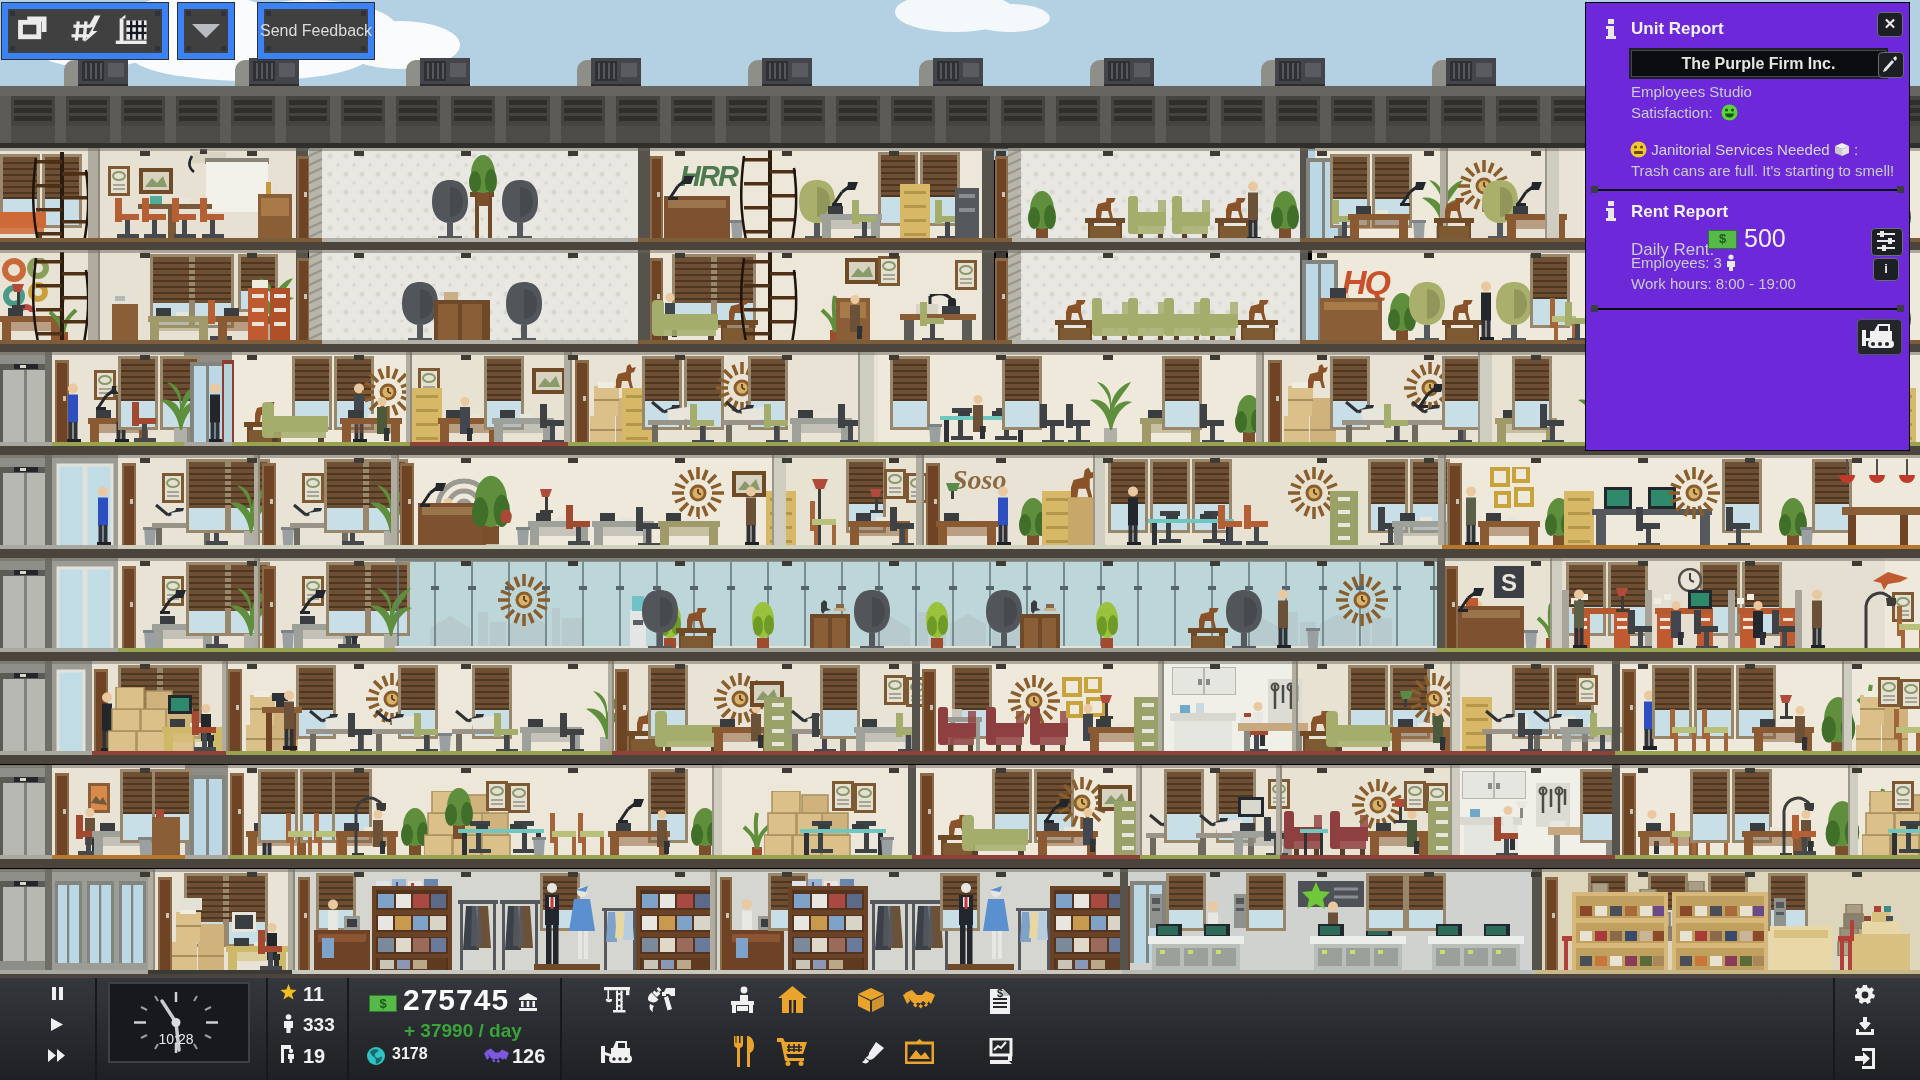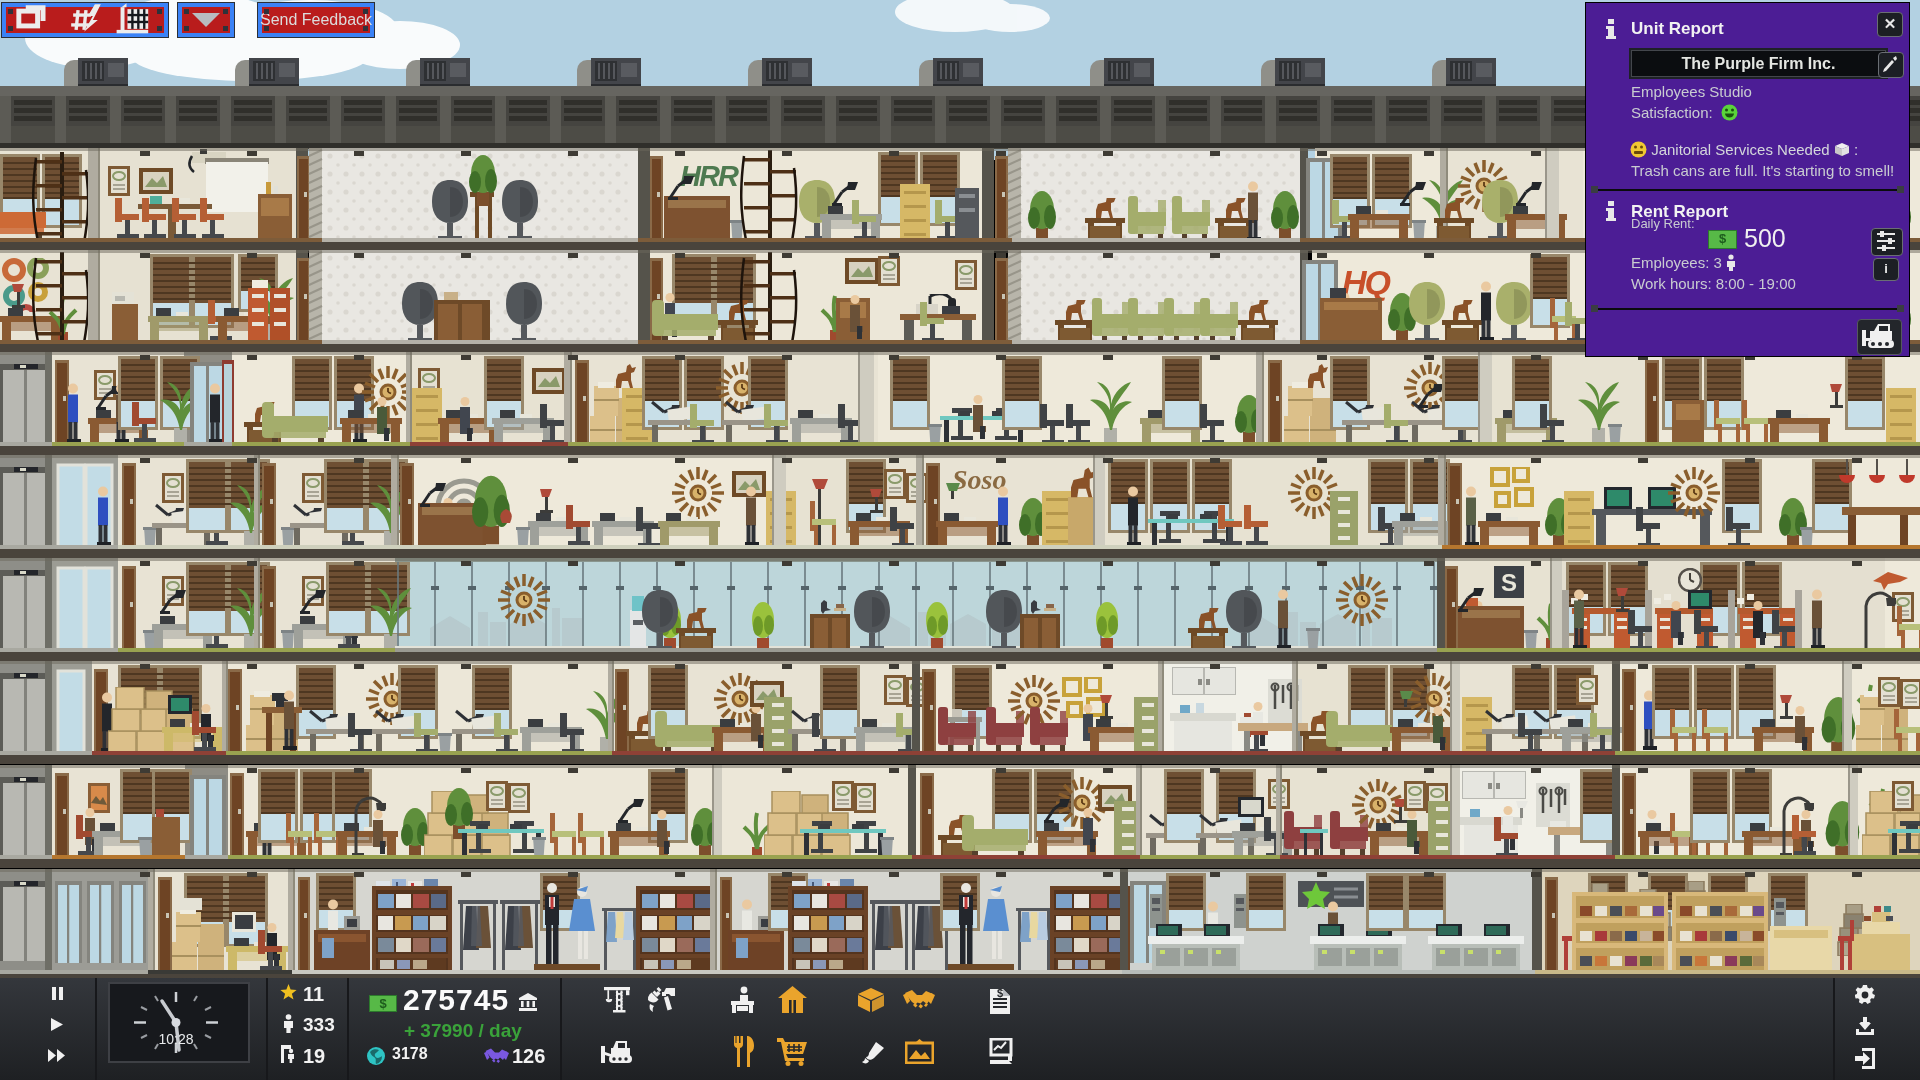--- a/index.html
+++ b/index.html
@@ -1,18 +1,18 @@
 <!DOCTYPE html>
 <html><head><meta charset="utf-8"><title>tower</title><style>
 html,body{margin:0;padding:0;width:1920px;height:1080px;overflow:hidden;background:#000;font-family:"Liberation Sans",sans-serif;}
 #stage{position:relative;width:1920px;height:1080px;overflow:hidden;}
 .abs{position:absolute;}
-.tbtn{position:absolute;top:3px;height:34px;background:#b91c1c;border:4px solid #3b82f6;outline:1px solid #2b2f36;box-sizing:border-box;display:flex;align-items:center;justify-content:center;color:#e8e8e8;white-space:nowrap;}
+.tbtn{position:absolute;top:3px;height:56px;background:#404040;border:6px solid #3b82f6;outline:1px solid #2b2f36;box-sizing:border-box;display:flex;align-items:center;justify-content:center;color:#e8e8e8;white-space:nowrap;}
 .nub{position:absolute;width:5px;height:5px;background:#2e323a;}
-.panel{position:absolute;left:1585px;top:2px;width:325px;height:355px;background:#4c1d95;border:1px solid #000;box-sizing:border-box;color:#c9ccd1;font-size:15px;}
+.panel{position:absolute;left:1585px;top:2px;width:325px;height:449px;background:#6d28d9;border:1px solid #000;box-sizing:border-box;color:#c9ccd1;font-size:15px;}
 .panel div{white-space:nowrap;}
 .panel svg{display:inline-block !important;}
 .bar{position:absolute;left:0;top:978px;width:1920px;height:102px;background:linear-gradient(#34373c,#1e2023);}
 .ic{position:absolute;}
 svg{display:block}
 </style></head><body>
 <div id="stage">
 
 <svg class="abs" style="left:0;top:0" width="1920" height="1080" viewBox="0 0 1920 1080">
 <defs>
@@ -5343,21 +5343,21 @@
 <div style="position:absolute;left:45px;top:159px;font-size:15px;">Trash cans are full. It's starting to smell!</div>
 <div style="position:absolute;left:8px;top:186px;width:308px;height:2px;background:#0a0b0d;"></div>
 <div style="position:absolute;left:5px;top:183px;width:7px;height:7px;background:#3a3d42;"></div>
 <div style="position:absolute;right:5px;top:183px;width:7px;height:7px;background:#3a3d42;"></div>
 <div style="position:absolute;left:18px;top:198px;width:14px;height:22px;">
 <svg width="14" height="22" viewBox="0 0 14 22" fill="#e8e8e8">
           <rect x="4" y="0" width="6" height="5"></rect>
           <path d="M2 7 h8 v10 h2 v3 H2 v-3 h2 v-7 H2 Z"></path>
         </svg></div>
 <div style="position:absolute;left:45px;top:199px;font-size:17px;font-weight:bold;color:#f2f2f2;">Rent Report</div>
-<div style="position:absolute;left:45px;top:213px;font-size:13px;">Daily Rent:</div>
+<div style="position:absolute;left:45px;top:237px;font-size:17px;">Daily Rent:</div>
 <div style="position:absolute;left:122px;top:227px;width:27px;height:17px;background:#57b947;border:1px solid #2c7a2c;text-align:center;line-height:16px;font-weight:bold;font-size:13px;color:#1d5c1d;">$</div>
 <div style="position:absolute;left:158px;top:221px;font-size:25px;color:#f0f0f0;">500</div>
 <div style="position:absolute;right:6px;top:225px;width:30px;height:26px;border:1px solid #6a6e74;border-radius:4px;background:#1c1f24;">
 <svg width="28" height="24" viewBox="0 0 28 24">
           <g stroke="#e8e8e8" stroke-width="2">
             <line x1="5" y1="5" x2="23" y2="5"></line>
             <line x1="5" y1="12" x2="23" y2="12"></line>
             <line x1="5" y1="19" x2="23" y2="19"></line>
           </g>
           <rect x="8" y="2" width="4" height="6" fill="#e8e8e8"></rect>

